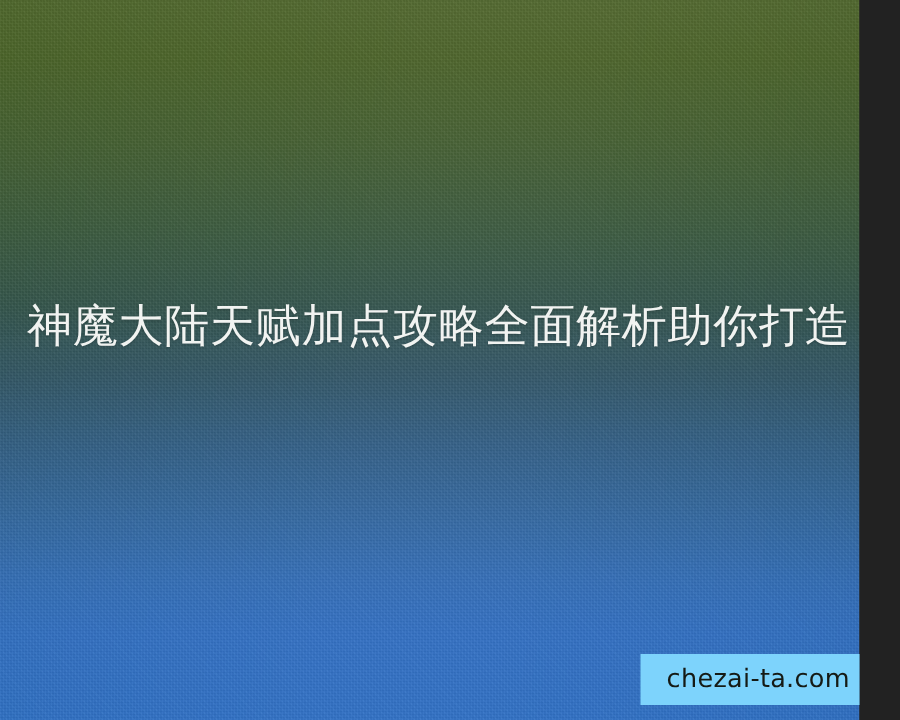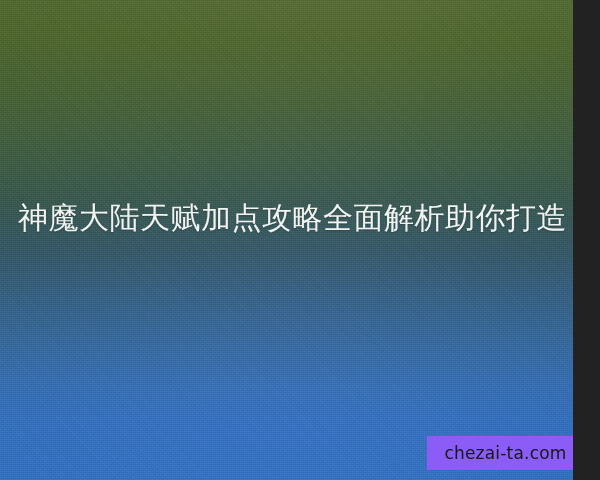--- a/index.html
+++ b/index.html
@@ -102,21 +102,21 @@
     white-space: nowrap;
   }
 
   
   .watermark {
     position: absolute;
     left: 427px;
     top: 436px;
     width: 157px;
     height: 34px;
-    background: #8b5cf6;
+    background: #7dd3fc;
     display: flex;
     align-items: center;
     justify-content: center;
   }
 
   .watermark-text {
     color: #151a15;
     font-size: 17px;
     letter-spacing: 0.2px;
     font-family: "DejaVu Sans", "Liberation Sans", sans-serif;

